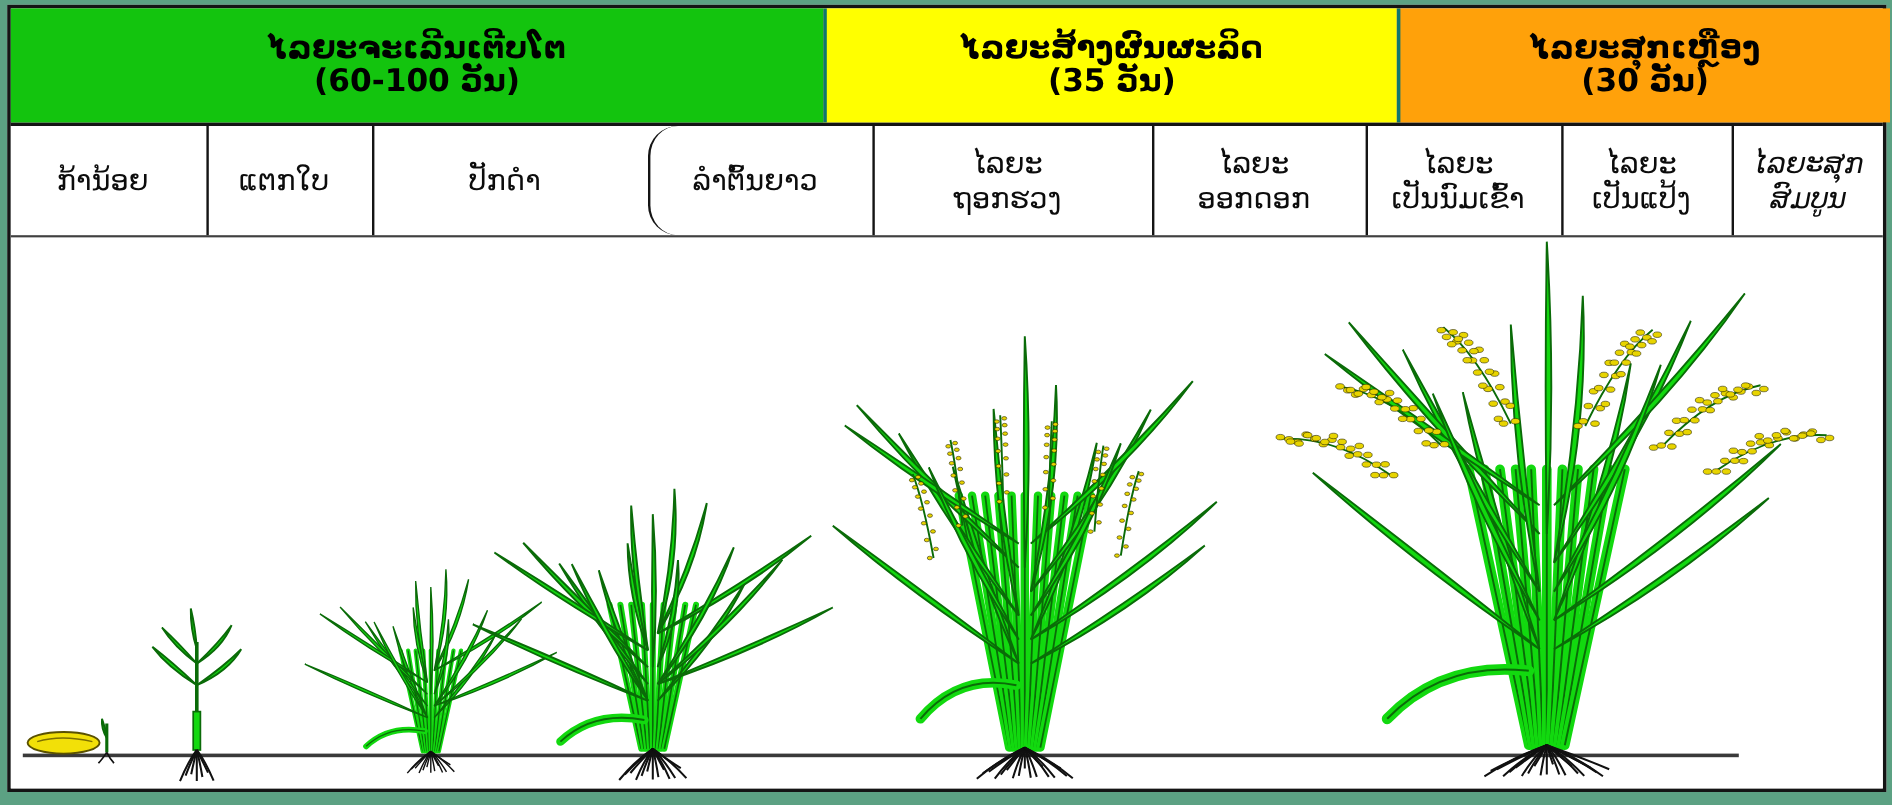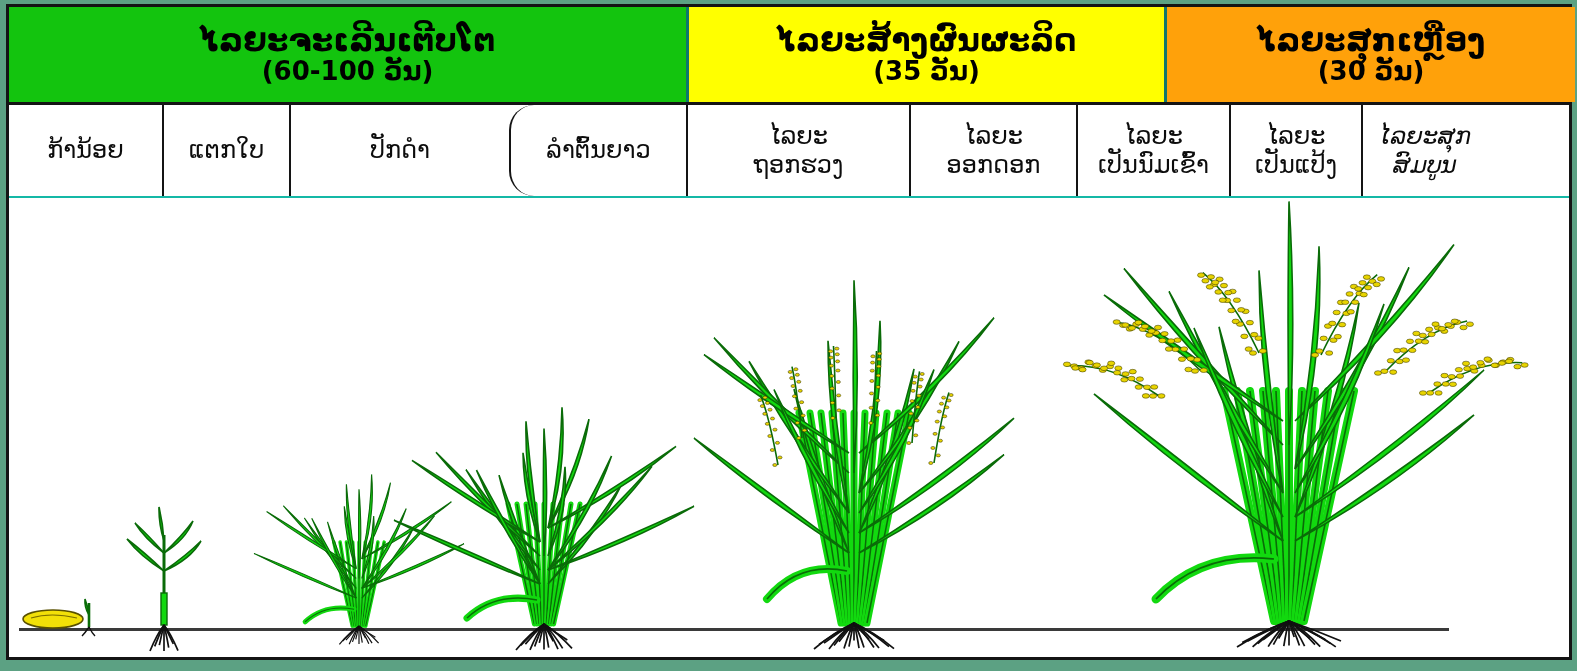--- a/index.html
+++ b/index.html
@@ -36,30 +36,31 @@
     flex-direction: column;
     align-items: center;
     justify-content: center;
     text-align: center;
     color: #000;
     font-weight: bold;
     line-height: 1.02;
     overflow: hidden;
   }
   .phase-cell + .phase-cell { border-left: 3px solid #0f766e; }
-  .phase-name { font-size: 31px; letter-spacing: .2px; }
+  .phase-name { font-size: 26px; letter-spacing: .2px; }
   .phase-days { font-size: 26px; margin-top: 1px; }
 
   
   .stage-row {
     display: flex;
     height: 93px;
     flex: 0 0 93px;
-    border-bottom: 2px solid #14b8a6;
+    border-bottom: 2px solid #404040;
     background: #ffffff;
+    justify-content: space-between;
   }
   .stage-cell {
     display: flex;
     align-items: center;
     justify-content: center;
     text-align: center;
     font-size: 24px;
     color: #0c0c0c;
     line-height: 1.18;
     padding: 0 4px;

